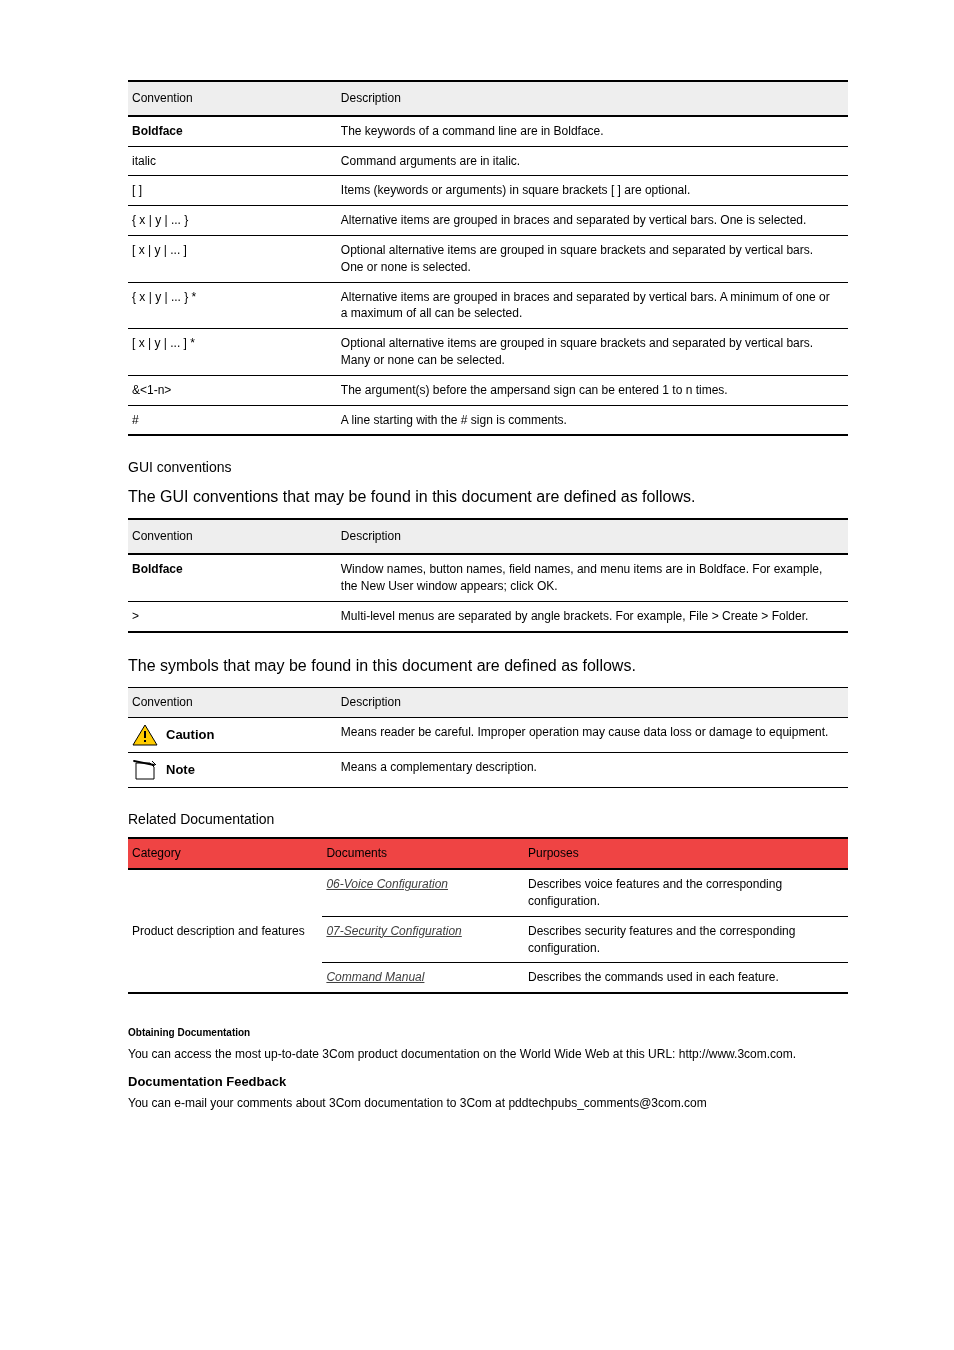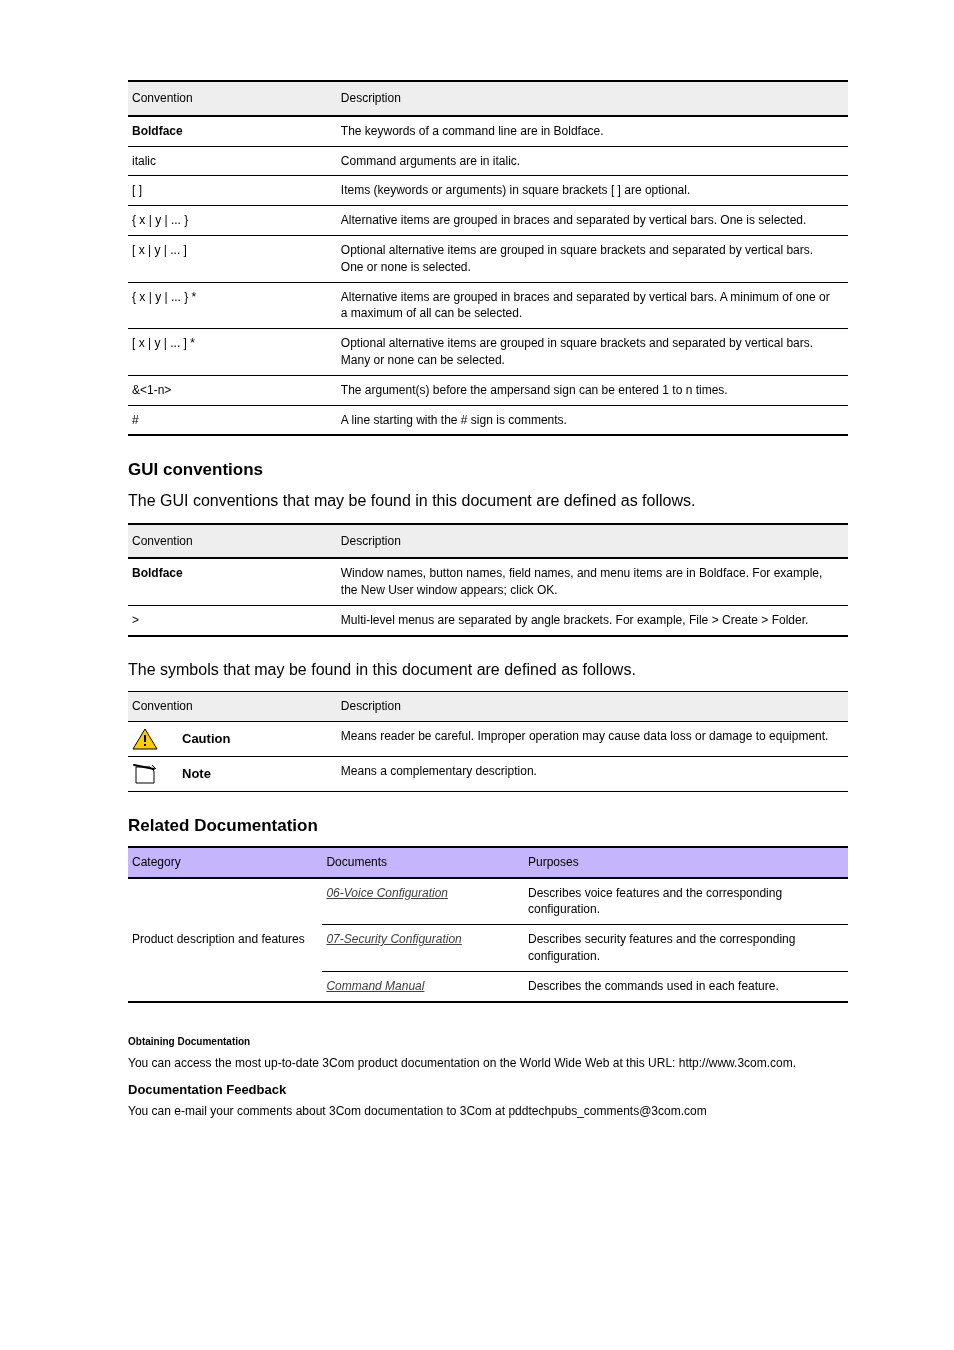--- a/index.html
+++ b/index.html
@@ -34,43 +34,43 @@
   .c1 { width: 29%; }
   .c2 { width: 71%; }
 
   
   .t1 { border-top: 2px solid #000; border-bottom: 2px solid #000; }
   .t1 thead th { background: #eeeeee; border-bottom: 2px solid #000; padding-top:8px; padding-bottom:8px; }
   .t1 tbody tr td { border-bottom: 1px solid #000; }
   .t1 tbody tr:last-child td { border-bottom: none; }
 
   .section-title {
-    font-weight: bold;
-    font-size: 17px;
+    font-weight: normal;
+    font-size: 14px;
     margin: 20px 0 8px 0;
   }
   .body-text { font-size: 16px; margin-bottom: 10px; }
 
   
   .t2 { border-top: 2px solid #000; border-bottom: 2px solid #000; }
   .t2 thead th { background: #eeeeee; border-bottom: 2px solid #000; padding-top:8px; padding-bottom:8px;}
   .t2 tbody tr td { border-bottom: 1px solid #000; }
   .t2 tbody tr:last-child td { border-bottom: none; }
 
   
   .t3 { border-top: 1px solid #000; border-bottom: 1px solid #000; }
   .t3 thead th { background: #eeeeee; border-bottom: 1px solid #000; padding-top:6px;padding-bottom:6px;}
   .t3 tbody tr td { border-bottom: 1px solid #000; }
   .t3 tbody tr:last-child td { border-bottom: none; }
-  .sym-cell { display:flex; align-items:center; gap:24px; }
+  .sym-cell { display:flex; align-items:center; gap:8px; }
   .sym-cell .lbl { font-weight: bold; font-size:13px; }
 
   
   .t4 { border-top: 2px solid #000; border-bottom: 2px solid #000; }
-  .t4 thead th { background: #c4b5fd; border-bottom: 2px solid #000; }
+  .t4 thead th { background: #ef4444; border-bottom: 2px solid #000; }
   .t4 .ca { width: 27%; }
   .t4 .cb { width: 28%; }
   .t4 .cc { width: 45%; }
   .t4 tbody td { border-bottom: 1px solid #000; }
   .t4 tbody tr:last-child td { border-bottom: none; }
   .t4 .col-a-span { vertical-align: middle; }
   .link { color: #404040; text-decoration: underline; font-style: italic; }
 
   .obtain-heading {
     font-size: 10px;

